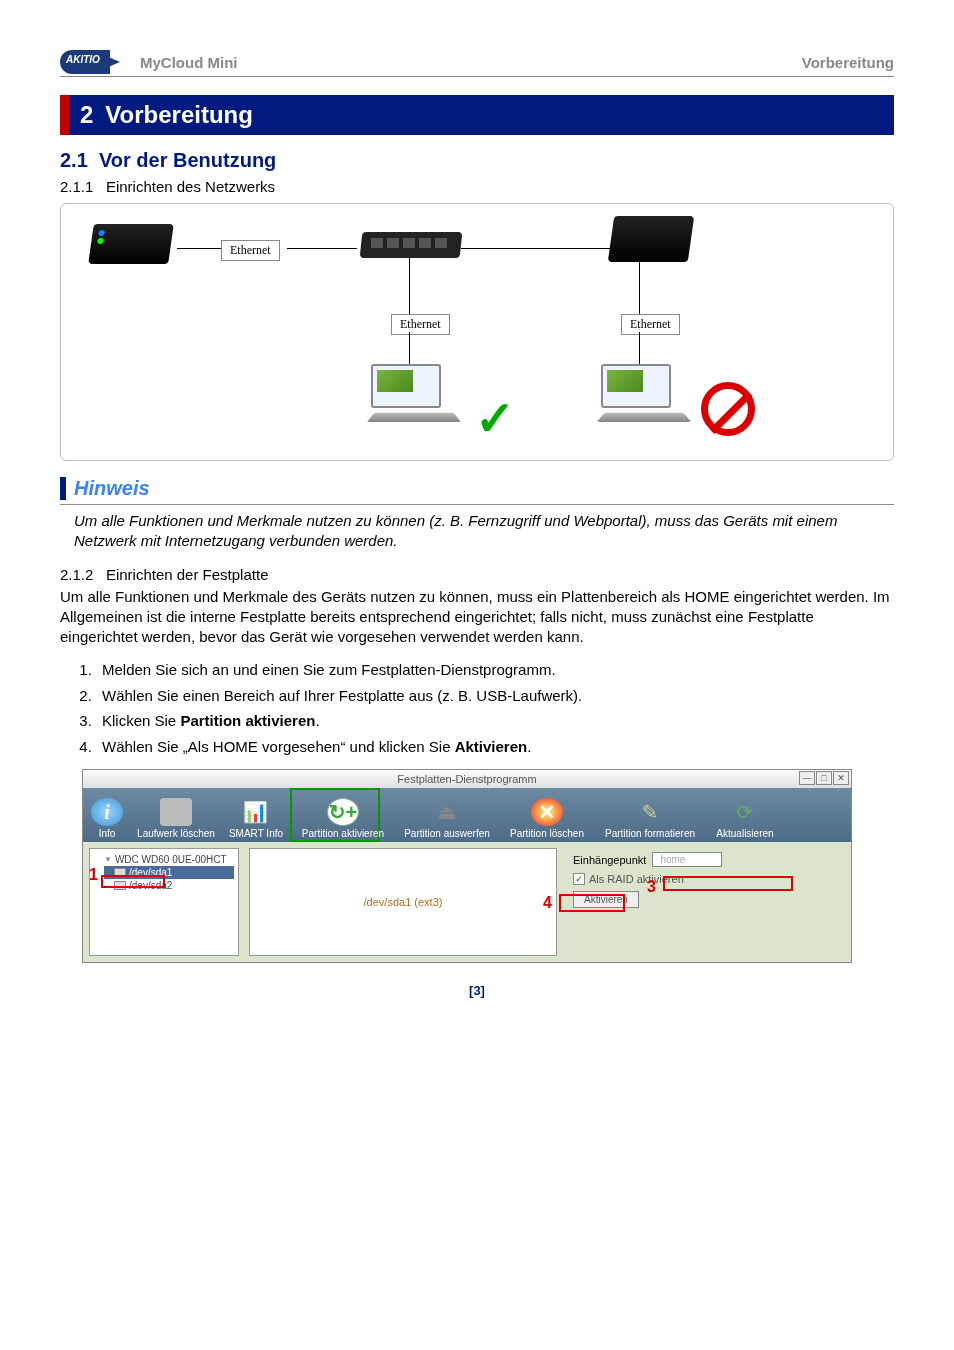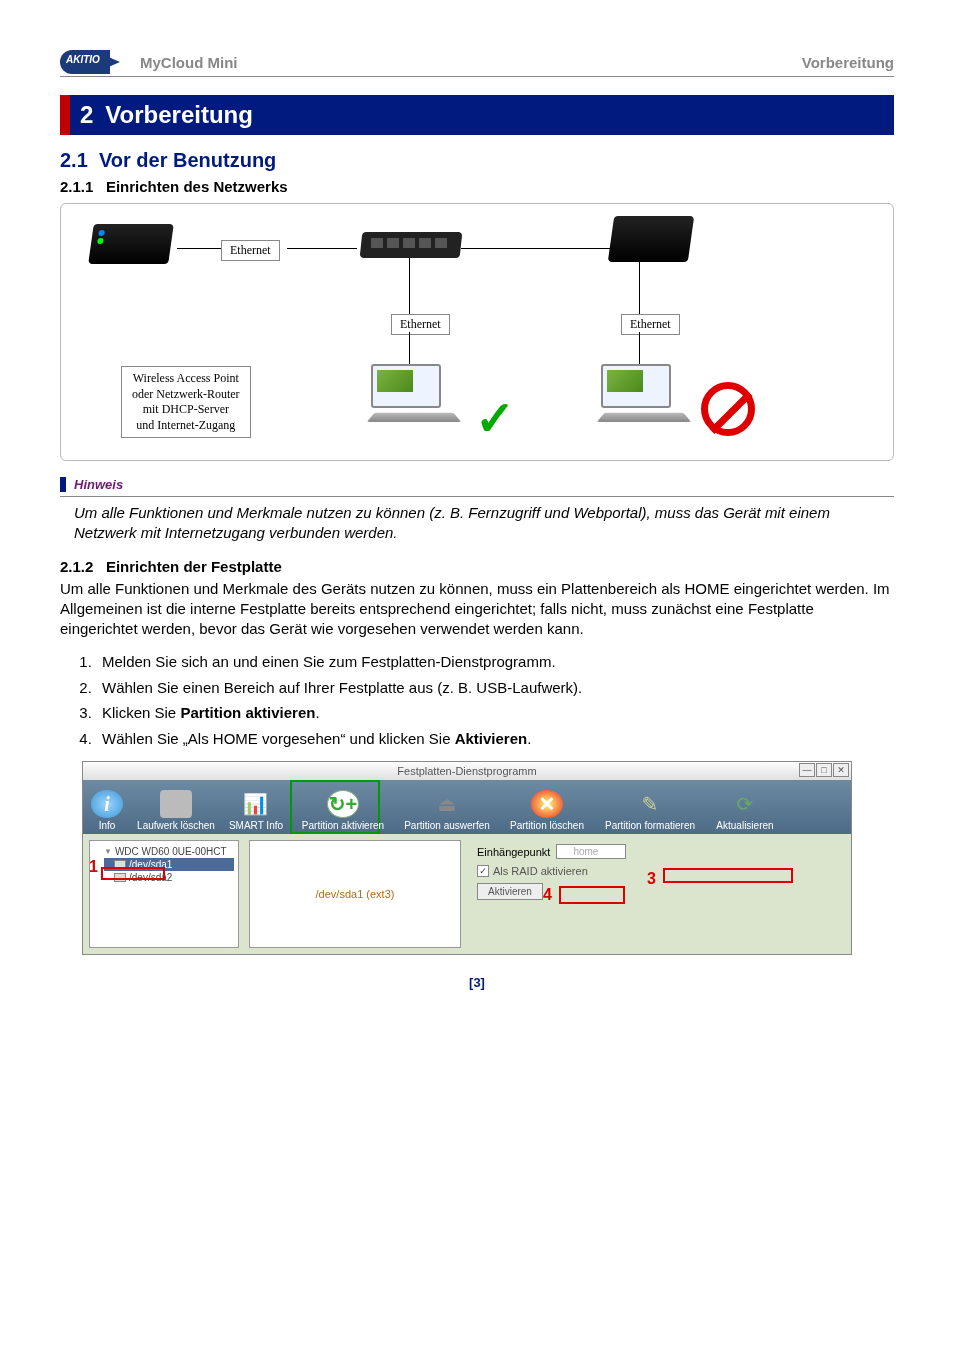--- a/index.html
+++ b/index.html
@@ -10,21 +10,21 @@
   .logo { width: 70px; height: 24px; position: relative; }
   .logo-bg { width: 50px; height: 24px; background: #1a3a7a; border-radius: 12px 0 0 12px; position: absolute; left: 0; }
   .logo-text { position: absolute; left: 6px; top: 4px; color: #fff; font-size: 10px; font-weight: bold; font-style: italic; }
   .logo-arrow { position: absolute; left: 46px; top: 6px; width: 0; height: 0; border-top: 6px solid transparent; border-bottom: 6px solid transparent; border-left: 14px solid #1a3a7a; }
   .header-title { font-size: 15px; font-weight: bold; color: #888; }
   .header-right { font-size: 15px; font-weight: bold; color: #888; }
 
   .chapter-bar { background: #001a80; color: #fff; padding: 6px 10px; border-left: 10px solid #c00000; font-size: 24px; font-weight: bold; margin-bottom: 14px; }
   .chapter-num { margin-right: 12px; }
   .h2 { color: #001a80; font-size: 20px; font-weight: bold; margin: 10px 0 6px 0; }
-  .h3 { font-size: 15px; font-weight: bold; margin: 6px 0 4px 0; }
+  .h3 { font-size: 15px; font-weight: normal; margin: 6px 0 4px 0; }
   .para { font-size: 15px; line-height: 1.35; margin-bottom: 10px; }
 
   .network-box { border: 1px solid #bbb; border-radius: 6px; padding: 14px 24px 10px 24px; margin: 8px 0 16px 0; position: relative; height: 258px; }
   .device-box { position: absolute; width: 90px; height: 50px; }
   .nas { left: 30px; top: 20px; }
   .nas-shape { width: 80px; height: 40px; background: linear-gradient(#222,#000); border-radius: 4px; transform: skewX(-8deg); position: relative; }
   .nas-shape::after { content:""; position:absolute; left:6px; top:6px; width:6px; height:6px; background:#08f; border-radius:50%; box-shadow: 0 8px 0 #0f0; }
   .switch { left: 300px; top: 28px; }
   .switch-shape { width: 100px; height: 26px; background:#222; border-radius: 4px; transform: skewX(-6deg); }
   .switch-ports { position:absolute; top:6px; left:10px; display:flex; gap:4px; }
@@ -48,21 +48,21 @@
   .vline1 { position:absolute; left:348px; top:54px; width:1px; height:56px; background:#000; }
   .vline1b { position:absolute; left:348px; top:128px; width:1px; height:34px; background:#000; }
   .vline2 { position:absolute; left:578px; top:56px; width:1px; height:54px; background:#000; }
   .vline2b { position:absolute; left:578px; top:128px; width:1px; height:34px; background:#000; }
   .router-label { position:absolute; left:60px; top:162px; border:1px solid #888; padding:4px 10px; font-size:12px; text-align:center; font-family: Georgia, serif; line-height: 1.3; }
   .checkmark { position:absolute; left:414px; top:186px; color:#0a0; font-size:48px; font-weight:bold; }
   .nosign { position:absolute; left:640px; top:178px; width:54px; height:54px; border:7px solid #d00; border-radius:50%; }
   .nosign::after { content:""; position:absolute; left:-4px; top:20px; width:54px; height:7px; background:#d00; transform: rotate(-45deg); }
 
   .hinweis-block { margin: 10px 0 14px 0; }
-  .hinweis-title { border-left: 6px solid #001a80; padding-left: 8px; font-style: italic; font-weight: bold; color: #701a75; font-size: 13px; margin-bottom: 4px; }
+  .hinweis-title { border-left: 6px solid #001a80; padding-left: 8px; font-style: italic; font-weight: bold; color: #3b82f6; font-size: 20px; margin-bottom: 4px; }
   .hinweis-rule { border-top:1px solid #888; margin: 4px 0 6px 0; }
   .hinweis-text { font-style: italic; font-size: 15px; line-height:1.35; padding-left: 14px; }
 
   ol.steps { margin: 6px 0 10px 36px; font-size:15px; line-height:1.7; }
   ol.steps li { padding-left: 6px; }
   .bold { font-weight: bold; }
 
   .ss-window { border:1px solid #888; width: 770px; margin: 4px auto 0 22px; font-family: Tahoma, Arial, sans-serif; font-size:11px; position:relative; }
   .ss-title { background: linear-gradient(#fdfdfd,#e0e0e0); height:18px; display:flex; justify-content:center; align-items:center; position:relative; font-size:11px; color:#555; }
   .ss-title-ctrls { position:absolute; right:2px; top:1px; display:flex; gap:1px; }
@@ -81,24 +81,24 @@
   .icon-partact { background:#fff; border-radius:50%; color:#3a3; border:1px solid #8a8; font-size:12px; font-weight:bold; }
   .ss-tabs-row { background:#dbe4cd; height:20px; display:flex; padding-left: 285px; align-items:flex-end; }
   .ss-tab { padding:2px 10px; border:1px solid #888; background:#cdd6c0; font-size:10px; color:#555; }
   .ss-tab.active { background:#dbe4cd; border-bottom-color:#dbe4cd; font-weight:bold; color:#000; }
   .ss-body { background:#dbe4cd; padding: 6px; display:flex; gap:10px; height:120px; }
   .ss-tree { background:#fff; border:1px solid #999; width:150px; padding:4px; font-size:10px; }
   .tree-item { padding:1px 0 1px 10px; display:flex; align-items:center; gap:3px; color:#444; }
   .tree-item.sel { background:#4a6a9a; color:#fff; }
   .tri { color:#888; font-size:8px; }
   .drive-icon { width:12px; height:9px; background:#ddd; border:1px solid #888; display:inline-block; }
-  .ss-partbox { background:#fff; border:1px solid #999; width:212px; display:flex; align-items:center; justify-content:center; color:#b26a1a; font-size:11px; }
+  .ss-partbox { background:#fff; border:1px solid #999; width:308px; display:flex; align-items:center; justify-content:center; color:#b26a1a; font-size:11px; }
   .ss-right { flex:1; padding:4px 6px; font-size:11px; }
   .ss-right-row { display:flex; align-items:center; gap:6px; margin-bottom:6px; }
-  .ss-field { background:#fff; border:1px solid #888; padding:1px 16px; width:70px; color:#aaa; font-size:10px; }
+  .ss-field { background:#fff; border:1px solid #888; padding:1px 7px; width:70px; color:#aaa; font-size:10px; }
   .ss-check { display:inline-flex; align-items:center; gap:4px; color:#555; }
   .ss-checkbox { width:12px; height:12px; border:1px solid #888; background:#fff; display:inline-flex; align-items:center; justify-content:center; color:#333; font-size:9px; }
   .ss-btn { border:1px solid #888; padding:2px 10px; background:#eee; color:#555; font-size:10px; }
   .callout { position:absolute; font-weight:bold; font-size:16px; }
   .co1 { color:#d00; left: 6px; top: 96px; }
   .co2 { color:#009900; left: 200px; top: 0px; }
   .co3 { color:#d00; left: 564px; top: 108px; }
   .co4 { color:#d00; left: 460px; top: 124px; }
   .hl-green { position:absolute; border:2px solid #009900; }
   .hl-top { left: 207px; top: 18px; width: 90px; height: 54px; }
@@ -165,34 +165,28 @@
     <div class="eth-label e3">Ethernet</div>
     <div class="vline2b"></div>
     <div class="laptop laptop1">
         <div class="laptop-screen"></div>
         <div class="laptop-base"></div>
       </div>
     <div class="laptop laptop2">
         <div class="laptop-screen"></div>
         <div class="laptop-base"></div>
       </div>
-    <div class="router-label">
-      <div>Wireless Access Point</div>
-      <div>oder Netzwerk-Router</div>
-      <div>mit DHCP-Server</div>
-      <div>und Internet-Zugang</div>
-    </div>
     <div class="checkmark">✓</div>
     <div class="nosign"></div>
   </div>
 
   <div class="hinweis-block">
     <div class="hinweis-title">Hinweis</div>
     <div class="hinweis-rule"></div>
-    <div class="hinweis-text">Um alle Funktionen und Merkmale nutzen zu können (z. B. Fernzugriff und Webportal), muss das Gerät mit einem Netzwerk mit Internetzugang verbunden werden.</div>
+    <div class="hinweis-text">Um alle Funktionen und Merkmale nutzen zu können (z. B. Fernzugriff und Webportal), muss das Geräts mit einem Netzwerk mit Internetzugang verbunden werden.</div>
   </div>
 
   <div class="h3">
     <span>2.1.2</span>&nbsp;&nbsp;&nbsp;<span>Einrichten der Festplatte</span>
   </div>
   <div class="para">Um alle Funktionen und Merkmale des Geräts nutzen zu können, muss ein Plattenbereich als HOME eingerichtet werden. Im Allgemeinen ist die interne Festplatte bereits entsprechend eingerichtet; falls nicht, muss zunächst eine Festplatte eingerichtet werden, bevor das Gerät wie vorgesehen verwendet werden kann.</div>
 
   <ol class="steps">
     <li><span>Melden Sie sich an und einen Sie zum Festplatten-Dienstprogramm.</span></li>
     <li><span>Wählen Sie einen Bereich auf Ihrer Festplatte aus (z. B. USB-Laufwerk).</span></li>

